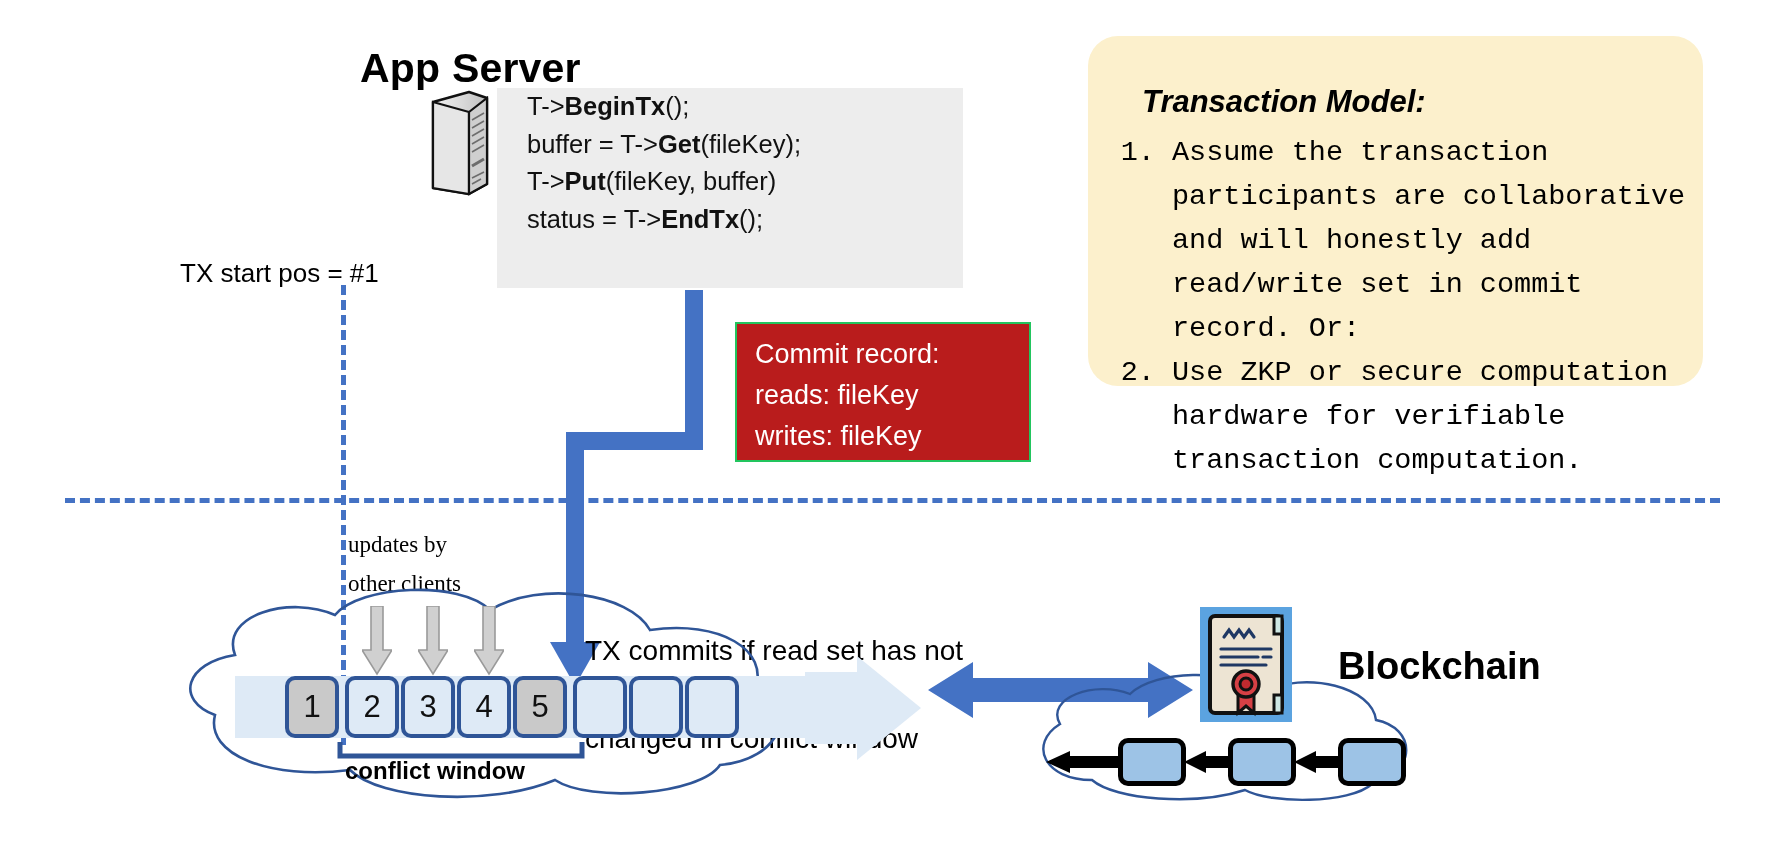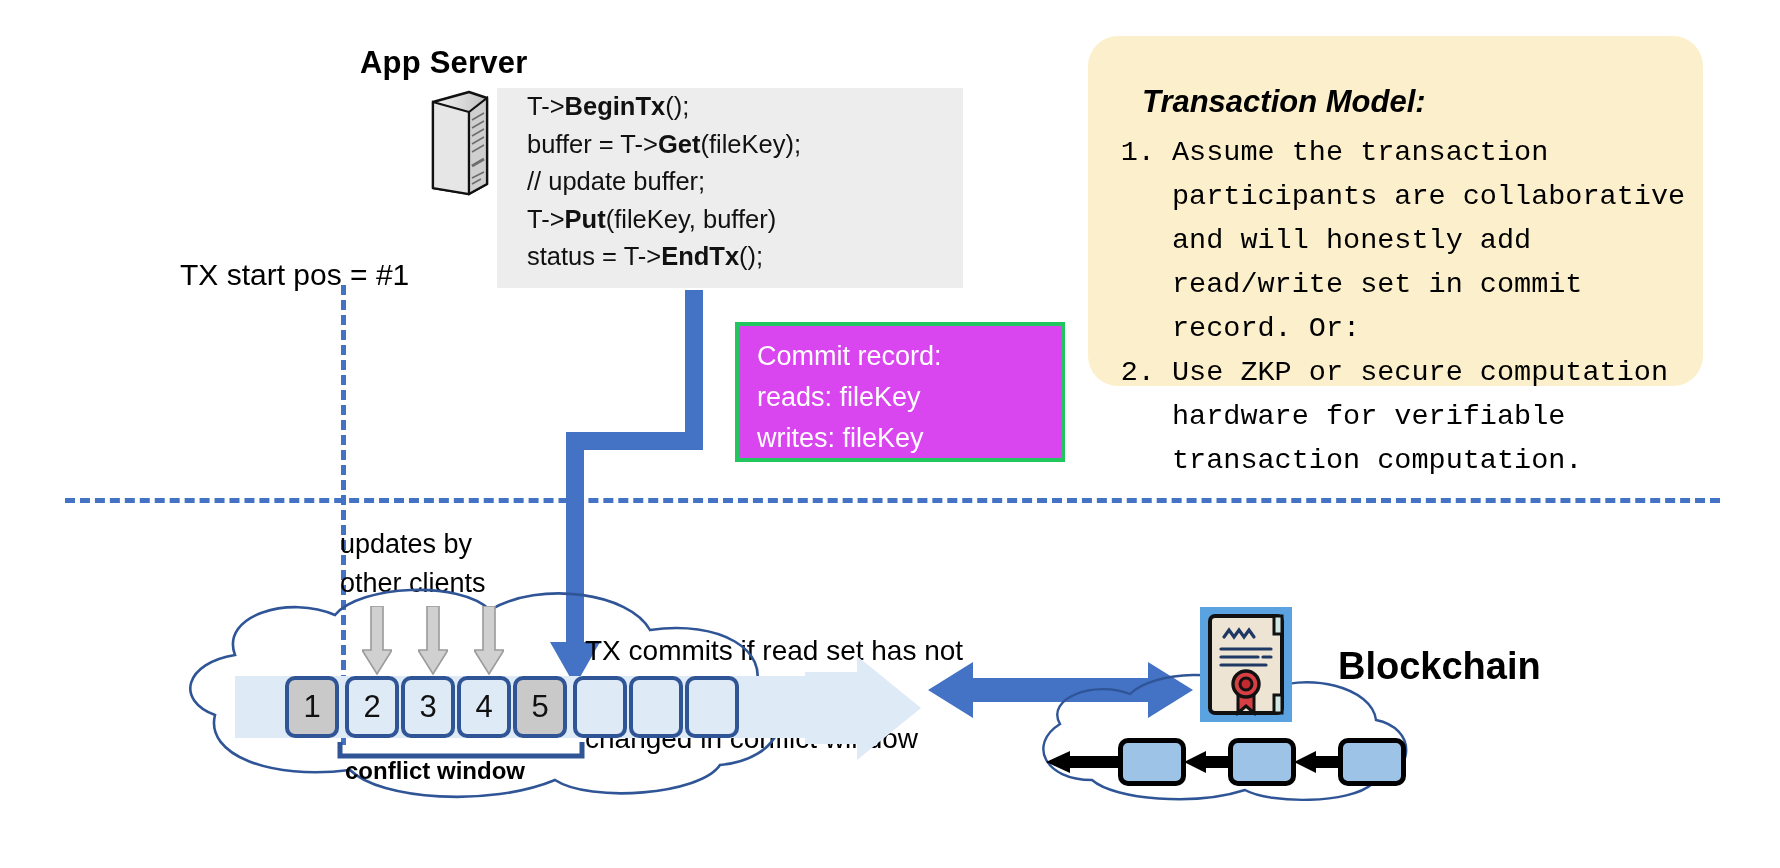--- a/index.html
+++ b/index.html
@@ -10,68 +10,68 @@
     color:#000;
     overflow:hidden;
     position:relative;
   }
   .stage{position:absolute;left:0;top:0;width:1780px;height:868px;}
   .abs{position:absolute;}
 
   
   #app-server-title{
     left:360px;top:45px;
-    font-size:31px;font-weight:bold;letter-spacing:.2px;
+    font-size:41px;font-weight:bold;letter-spacing:.2px;
   }
   #server-icon{left:425px;top:88px;width:70px;height:110px;}
 
   
   #code-box{
     left:497px;top:88px;width:450px;height:200px;
     background:#ededed;
     padding-left:16px;
   }
   #code-box .line{
     font-size:25.5px;line-height:37.5px;
     white-space:pre;color:#111;padding-left:14px;
     font-family:"Liberation Sans","DejaVu Sans",sans-serif;
   }
   #code-box .line b{font-weight:bold;}
 
   
   #tx-start-label{
-    left:180px;top:258px;font-size:30px;white-space:nowrap;
+    left:180px;top:258px;font-size:26px;white-space:nowrap;
   }
   #tx-start-dashed{
     left:341px;top:285px;width:0;height:460px;
     border-left:5px dashed #4472C4;
   }
 
   
   #divider-dashed{
     left:65px;top:498px;width:1655px;height:0;
     border-top:5px dashed #4472C4;
   }
 
   
   #commit-record{
-    left:735px;top:322px;width:330px;height:140px;
-    background:#d946ef;border:4px solid #22c55e;
+    left:735px;top:322px;width:296px;height:140px;
+    background:#b91c1c;border:2px solid #22c55e;
     box-sizing:border-box;
   }
   #commit-record .cline{
     color:#fff;font-size:27px;line-height:41px;padding-left:18px;white-space:pre;
   }
 
   
   #commit-arrow{left:540px;top:290px;width:230px;height:420px;}
 
   
   #updates-label{
-    left:340px;top:525px;font-size:27px;line-height:39px;
+    left:348px;top:525px;font-size:23px;line-height:39px;font-family:Liberation Serif, serif;
   }
 
   
   #tx-commits-label{
     left:585px;top:585px;font-size:28px;line-height:44px;white-space:pre-line;
   }
 
   
   #ledger-cloud{left:160px;top:575px;width:700px;height:230px;}
   #ledger-strip{
@@ -156,21 +156,20 @@
         <line x1="47" y1="78" x2="59" y2="71" stroke-width="3"></line>
         <line x1="47" y1="90" x2="59" y2="84"></line>
         <line x1="47" y1="96" x2="56" y2="91"></line>
       </g>
     </svg>
   </div>
 
   <div class="abs" id="code-box">
     <div class="line"><span>T-&gt;</span><b>BeginTx</b><span>();</span></div>
     <div class="line"><span>buffer = T-&gt;</span><b>Get</b><span>(fileKey);</span></div>
-    <div class="line"><span>// update buffer;</span><b></b><span></span></div>
     <div class="line"><span>T-&gt;</span><b>Put</b><span>(fileKey, buffer)</span></div>
     <div class="line"><span>status = T-&gt;</span><b>EndTx</b><span>();</span></div>
   </div>
 
   <div class="abs" id="tx-start-label">TX start pos = #1</div>
   <div class="abs" id="tx-start-dashed"></div>
 
   <div class="abs" id="divider-dashed"></div>
 
   <div class="abs" id="commit-record">

